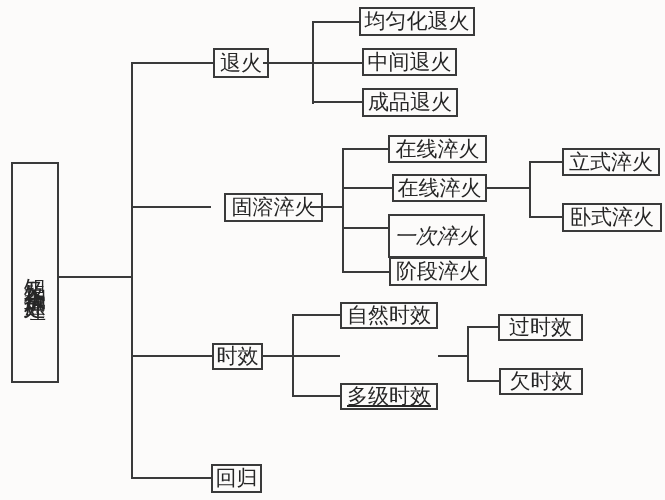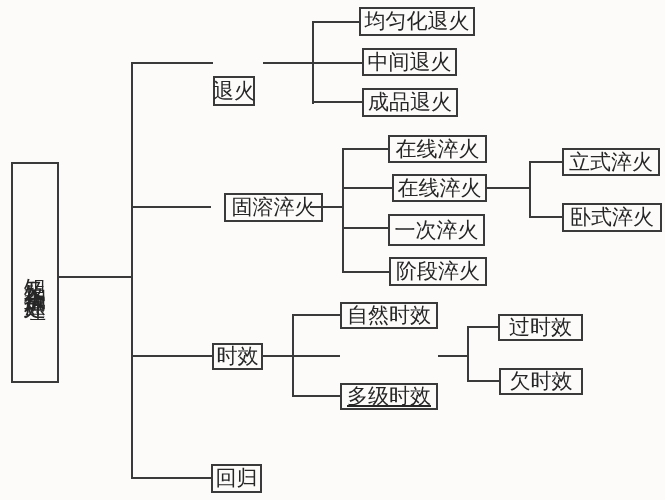--- a/index.html
+++ b/index.html
@@ -25,28 +25,28 @@
     text-orientation:upright;
     font-size:22px;
     letter-spacing:3px;
   }
   .hline,.vline{position:absolute;background:#3a3a3a;}
   .hline{height:2px;}
   .vline{width:2px;}
 
   
   .n-root{left:11px;top:162px;width:48px;height:221px;}
-  .n-annealing{left:213px;top:48px;width:42px;height:30px;margin-top:28px;}
+  .n-annealing{left:213px;top:48px;width:56px;height:30px;}
   .n-homogenization{left:359px;top:7px;width:116px;height:29px;}
   .n-intermediate{left:362px;top:48px;width:95px;height:28px;}
   .n-finished{left:362px;top:88px;width:96px;height:29px;}
   .n-solution{left:224px;top:193px;width:99px;height:29px;}
   .n-online{left:388px;top:135px;width:99px;height:28px;}
   .n-offline{left:392px;top:174px;width:95px;height:28px;}
-  .n-single{left:388px;top:214px;width:97px;height:32px;}
+  .n-single{left:388px;top:214px;width:97px;height:44px;font-style:italic;}
   .n-staged{left:389px;top:257px;width:98px;height:29px;}
   .n-vertq{left:562px;top:148px;width:98px;height:28px;}
   .n-horizq{left:562px;top:203px;width:100px;height:29px;}
   .n-aging{left:212px;top:343px;width:51px;height:27px;}
   .n-natural{left:340px;top:302px;width:98px;height:27px;}
   .n-artificial{left:340px;top:343px;width:98px;height:27px;}
   .n-multistage{left:340px;top:383px;width:98px;height:27px;text-decoration:underline;}
   .n-over{left:498px;top:314px;width:85px;height:27px;}
   .n-under{left:499px;top:368px;width:84px;height:27px;}
   .n-regression{left:211px;top:464px;width:51px;height:29px;}

